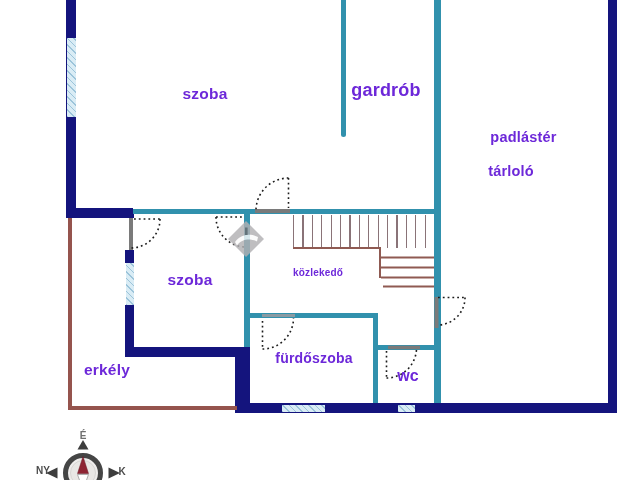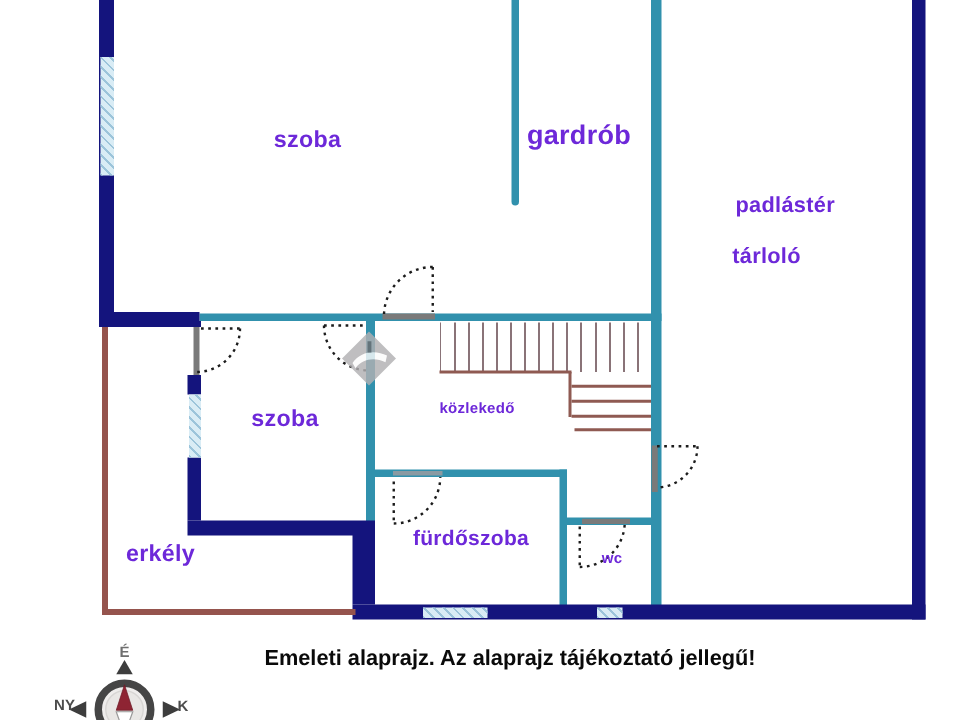--- a/index.html
+++ b/index.html
@@ -127,22 +127,21 @@
     </svg>
   </div>
 
   <div class="lbl" style="left:205px;top:85px;font-size:15.5px;">szoba</div>
   <div class="lbl" style="left:386px;top:80px;font-size:18px;">gardrób</div>
   <div class="lbl" style="left:511px;top:129px;font-size:14.5px;padding-left:25px;">padlástér</div>
   <div class="lbl" style="left:511px;top:163px;font-size:14.5px;">tárloló</div>
   <div class="lbl" style="left:190px;top:271px;font-size:15.5px;">szoba</div>
   <div class="lbl" style="left:318px;top:267px;font-size:10px;">közlekedő</div>
   <div class="lbl" style="left:314px;top:350px;font-size:14px;">fürdőszoba</div>
-  <div class="lbl" style="left:408px;top:367px;font-size:10px;">wc</div>
+  <div class="lbl" style="left:408px;top:367px;font-size:16px;">wc</div>
   <div class="lbl" style="left:107px;top:361px;font-size:15.5px;">erkély</div>
 
-  <div id="caption">Emeleti alaprajz. Az alaprajz tájékoztató jellegű!</div>
 
   <div class="cmp-lbl" style="left:83px;top:430px;font-size:10px;color:#6f6f6f;">É</div>
   <div class="cmp-lbl" style="left:43px;top:465px;font-size:10px;color:#4c4c4c;text-align:right;">NY</div>
   <div class="cmp-lbl" style="left:122px;top:466px;font-size:10px;color:#4c4c4c;">K</div>
 
 </div>
 
 </body></html>

